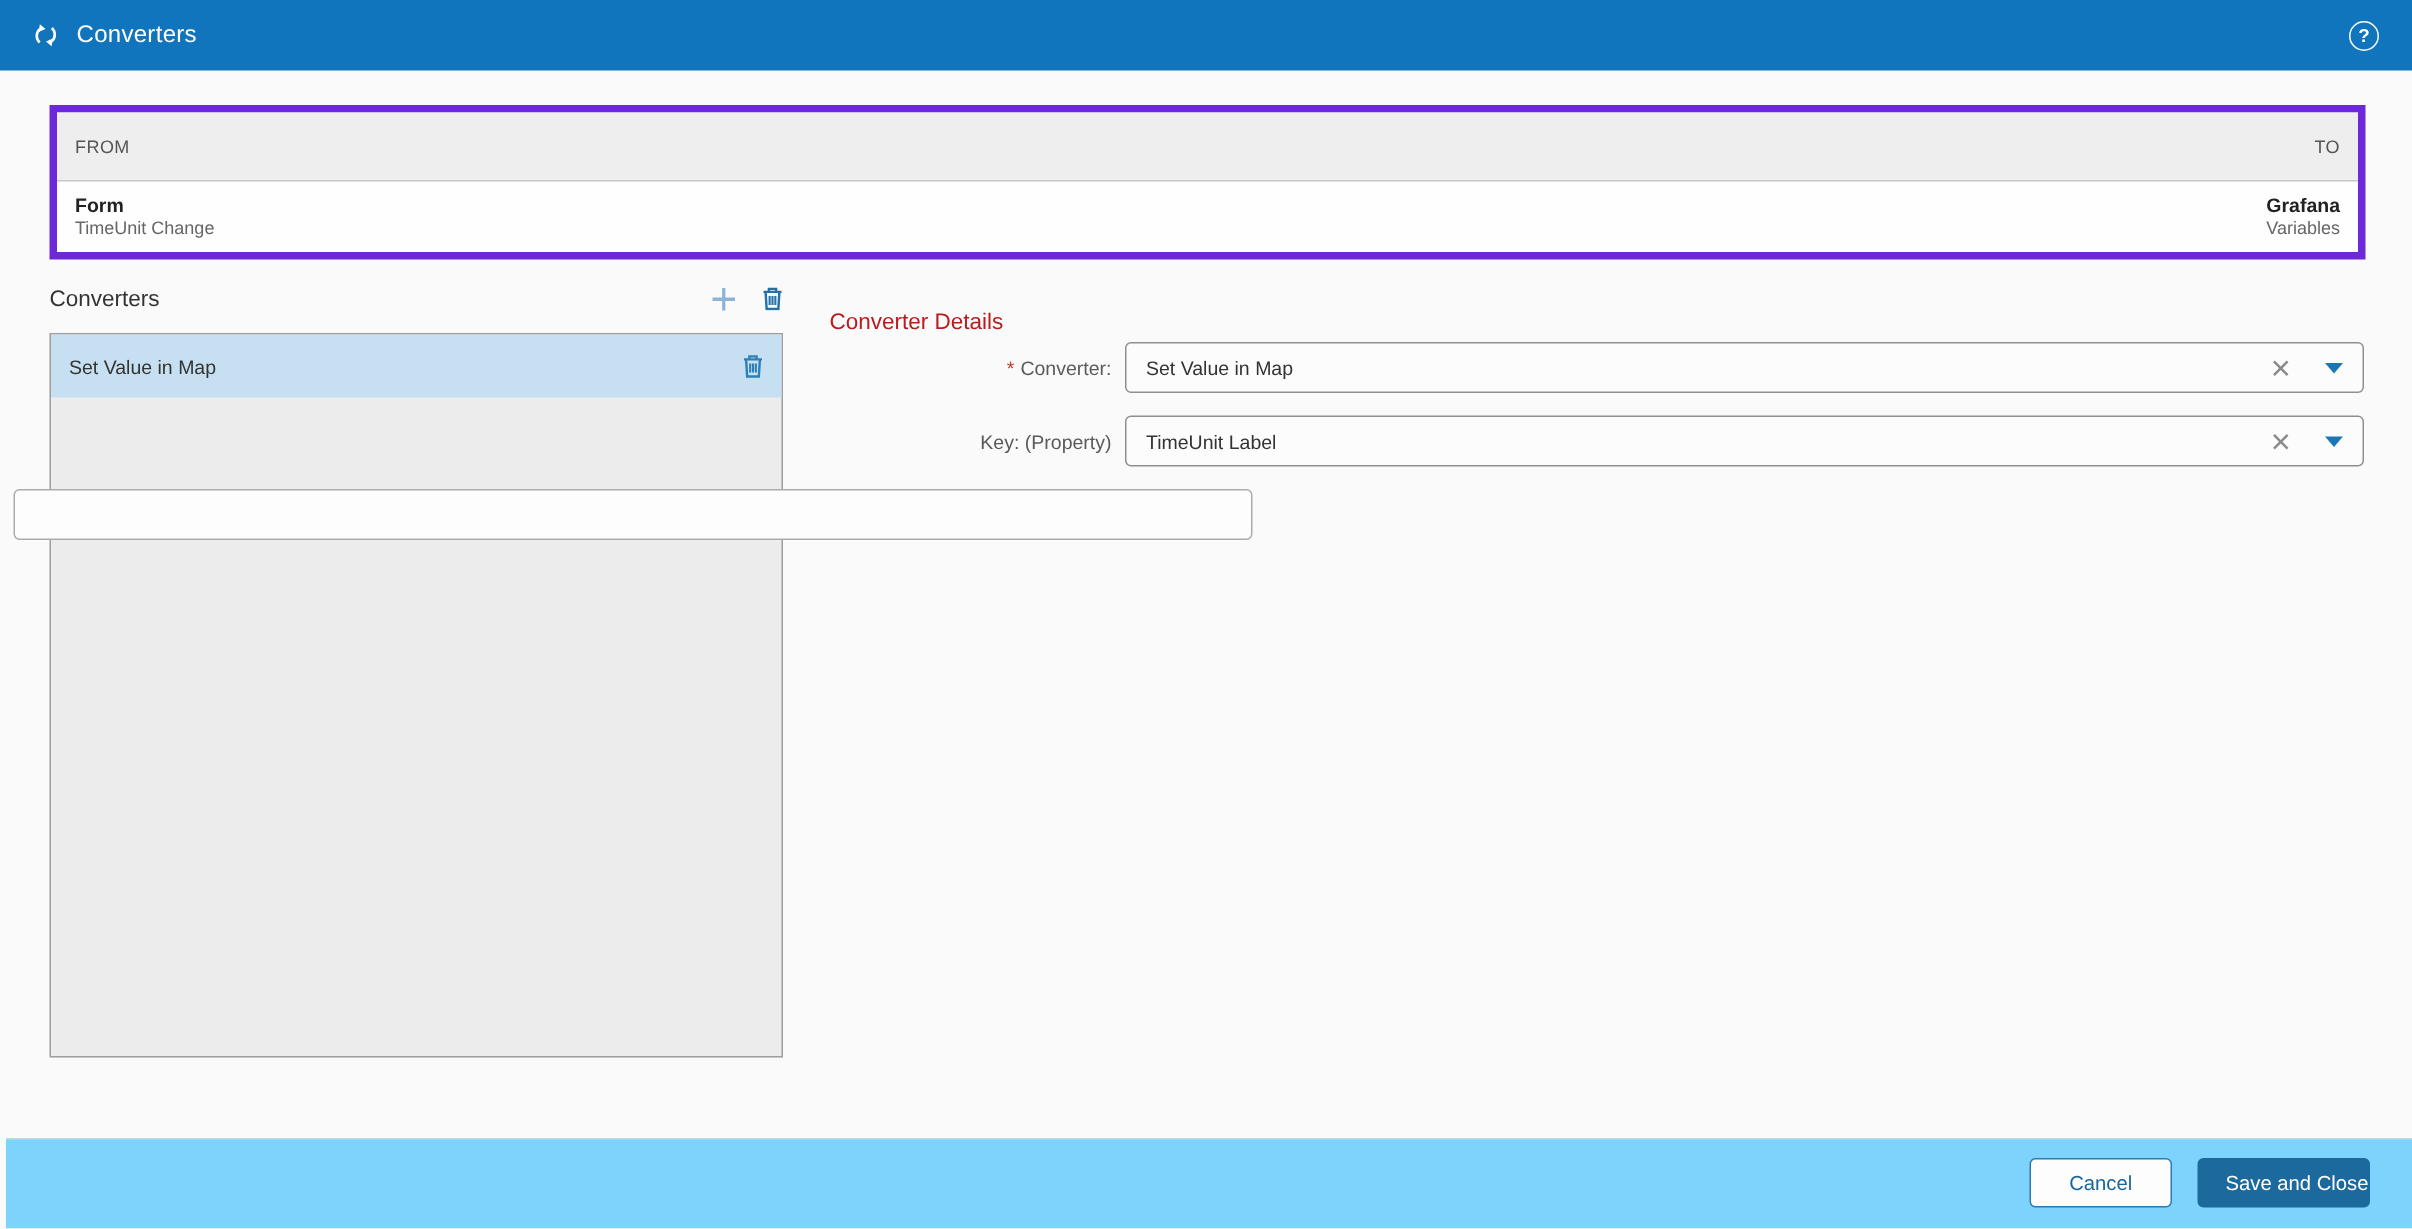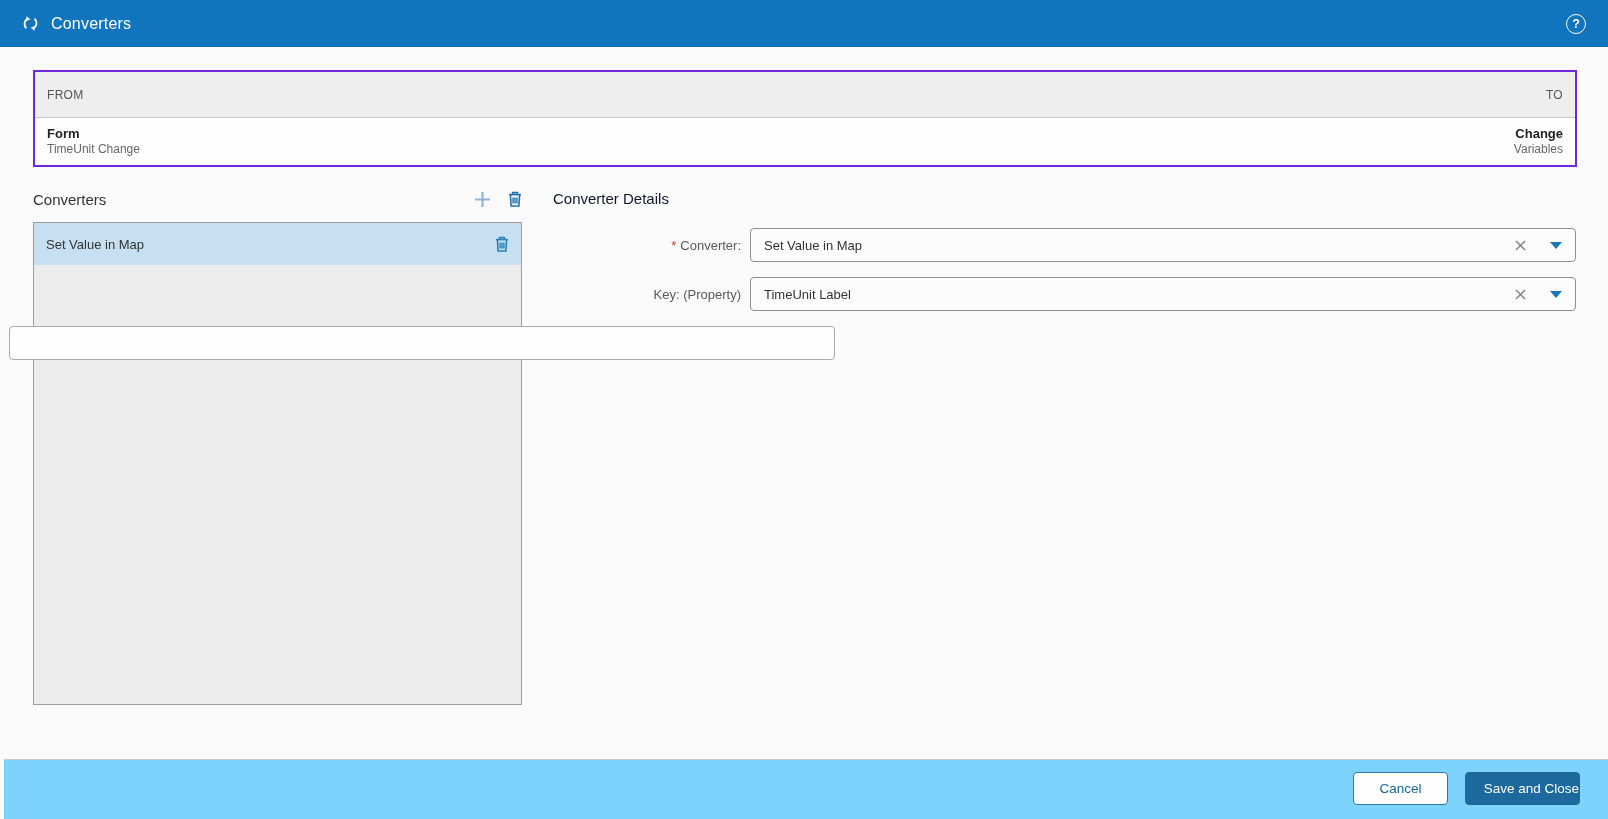--- a/index.html
+++ b/index.html
@@ -22,21 +22,21 @@
   .titlebar-title { font-size:16px; letter-spacing:.2px; }
   .help-btn {
     margin-left:auto; width:20px; height:20px; border:1.6px solid #fff; border-radius:50%;
     display:flex; align-items:center; justify-content:center;
     font-size:12.5px; font-weight:bold; color:#fff; cursor:pointer;
   }
 
   
   .mapping-table {
     position:absolute; left:33px; top:70px; width:1544px;
-    border:2px solid #6d28d9; background:#fefefe;
+    border:5px solid #6d28d9; background:#fefefe;
   }
   .mt-header {
     display:flex; justify-content:space-between; align-items:center;
     height:46px; padding:0 12px;
     background:#eeeeee; border-bottom:1px solid #c9c9c9;
     color:#555; font-size:12px; letter-spacing:.3px;
   }
   .mt-row { display:flex; justify-content:space-between; padding:7px 12px 8px; }
   .mt-primary   { font-size:13px; font-weight:bold; color:#222; line-height:17px; }
   .mt-secondary { font-size:12px; color:#666; line-height:15px; margin-top:0; }
@@ -56,21 +56,21 @@
     background:#ececec; border:1px solid #9e9e9e;
   }
   .list-item {
     height:42px; display:flex; align-items:center; padding:0 12px;
     font-size:13px; color:#333; cursor:pointer;
   }
   .list-item.selected { background:#c7e0f1; }
   .list-item .icon-btn { margin-left:auto; }
 
   
-  .details-title { position:absolute; left:553px; top:190px; font-size:15px; color:#0f172a; }
+  .details-title { position:absolute; left:553px; top:206px; font-size:15px; color:#b91c1c; }
 
   .form-row { position:absolute; left:0; height:34px; display:flex; align-items:center; }
   .form-row.r1 { top:228px; }
   .form-row.r2 { top:277px; }
   .form-row.r3 { top:326px; }
   .label-cell { width:741px; text-align:right; font-size:13px; color:#5a5a5a; }
   .req { color:#c0392b; margin-right:4px; font-size:13px; }
   .field-cell { margin-left:9px; width:826px; height:34px; }
 
   .dropdown {
@@ -128,21 +128,21 @@
   <div class="mt-header">
     <span>FROM</span>
     <span>TO</span>
   </div>
   <div class="mt-row">
     <div class="mt-cell-from">
       <div class="mt-primary">Form</div>
       <div class="mt-secondary">TimeUnit Change</div>
     </div>
     <div class="mt-cell-to">
-      <div class="mt-primary">Change</div>
+      <div class="mt-primary">Grafana</div>
       <div class="mt-secondary">Variables</div>
     </div>
   </div>
 </div>
 
 <div class="panel-title-row">
   <span class="panel-title">Converters</span>
   <span class="panel-actions">
     <button class="icon-btn">
       <svg width="19" height="19" viewBox="0 0 19 19">

